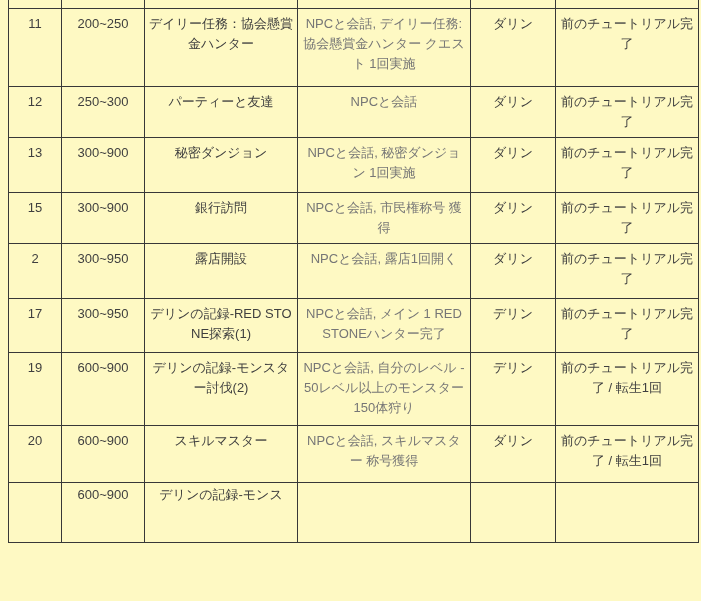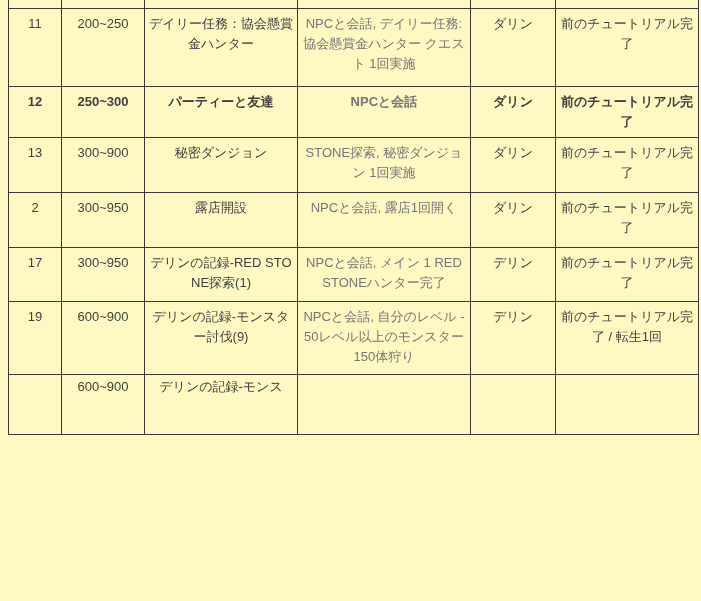--- a/index.html
+++ b/index.html
@@ -62,33 +62,41 @@
           <td></td>
         </tr>
         <tr style="height: 78px;">
           <td>11</td>
           <td>200~250</td>
           <td>デイリー任務：協会懸賞金ハンター</td>
           <td class="desc">NPCと会話, デイリー任務:協会懸賞金ハンター クエスト 1回実施</td>
           <td>ダリン</td>
           <td>前のチュートリアル完了</td>
         </tr>
-        <tr style="height: 51px; font-weight: bold;">
+        <tr style="height: 51px;">
           <td>12</td>
           <td>250~300</td>
           <td>パーティーと友達</td>
           <td class="desc">NPCと会話</td>
           <td>ダリン</td>
           <td>前のチュートリアル完了</td>
         </tr>
         <tr style="height: 55px;">
           <td>13</td>
           <td>300~900</td>
           <td>秘密ダンジョン</td>
-          <td class="desc">STONE探索, 秘密ダンジョン 1回実施</td>
+          <td class="desc">NPCと会話, 秘密ダンジョン 1回実施</td>
+          <td>ダリン</td>
+          <td>前のチュートリアル完了</td>
+        </tr>
+        <tr style="height: 51px;">
+          <td>15</td>
+          <td>300~900</td>
+          <td>銀行訪問</td>
+          <td class="desc">NPCと会話, 市民権称号 獲得</td>
           <td>ダリン</td>
           <td>前のチュートリアル完了</td>
         </tr>
         <tr style="height: 55px;">
           <td>2</td>
           <td>300~950</td>
           <td>露店開設</td>
           <td class="desc">NPCと会話, 露店1回開く</td>
           <td>ダリン</td>
           <td>前のチュートリアル完了</td>
@@ -97,23 +105,31 @@
           <td>17</td>
           <td>300~950</td>
           <td>デリンの記録-RED STONE探索(1)</td>
           <td class="desc">NPCと会話, メイン 1 RED STONEハンター完了</td>
           <td>デリン</td>
           <td>前のチュートリアル完了</td>
         </tr>
         <tr style="height: 73px;">
           <td>19</td>
           <td>600~900</td>
-          <td>デリンの記録-モンスター討伐(9)</td>
+          <td>デリンの記録-モンスター討伐(2)</td>
           <td class="desc">NPCと会話, 自分のレベル -50レベル以上のモンスター150体狩り</td>
           <td>デリン</td>
+          <td>前のチュートリアル完了 / 転生1回</td>
+        </tr>
+        <tr style="height: 57px;">
+          <td>20</td>
+          <td>600~900</td>
+          <td>スキルマスター</td>
+          <td class="desc">NPCと会話, スキルマスター 称号獲得</td>
+          <td>ダリン</td>
           <td>前のチュートリアル完了 / 転生1回</td>
         </tr>
         <tr class="partial-bottom" style="height: 60px;">
           <td></td>
           <td>600~900</td>
           <td>デリンの記録-モンス</td>
           <td class="desc"></td>
           <td></td>
           <td></td>
         </tr>

